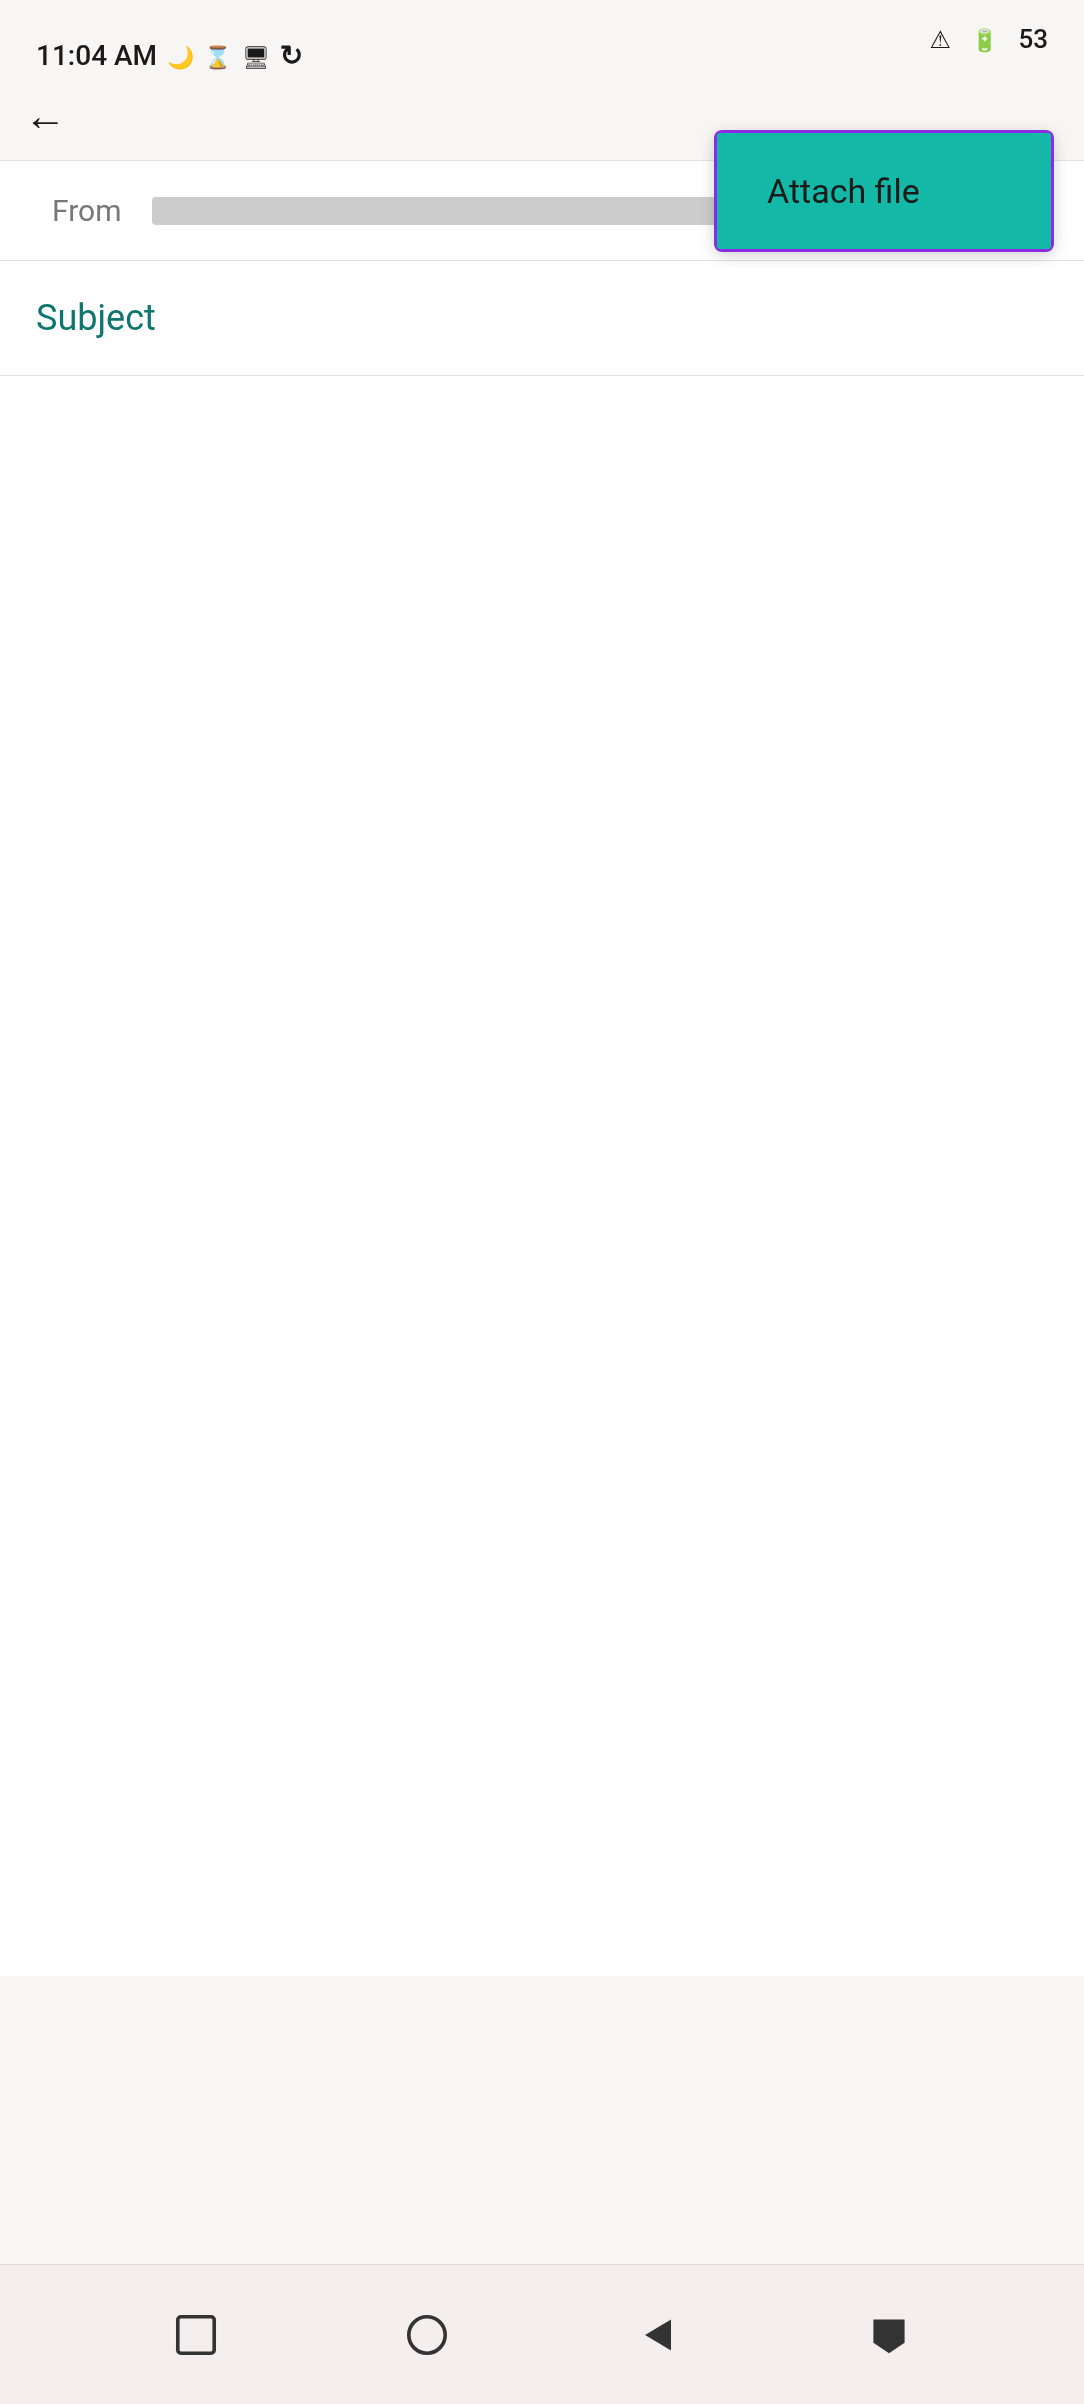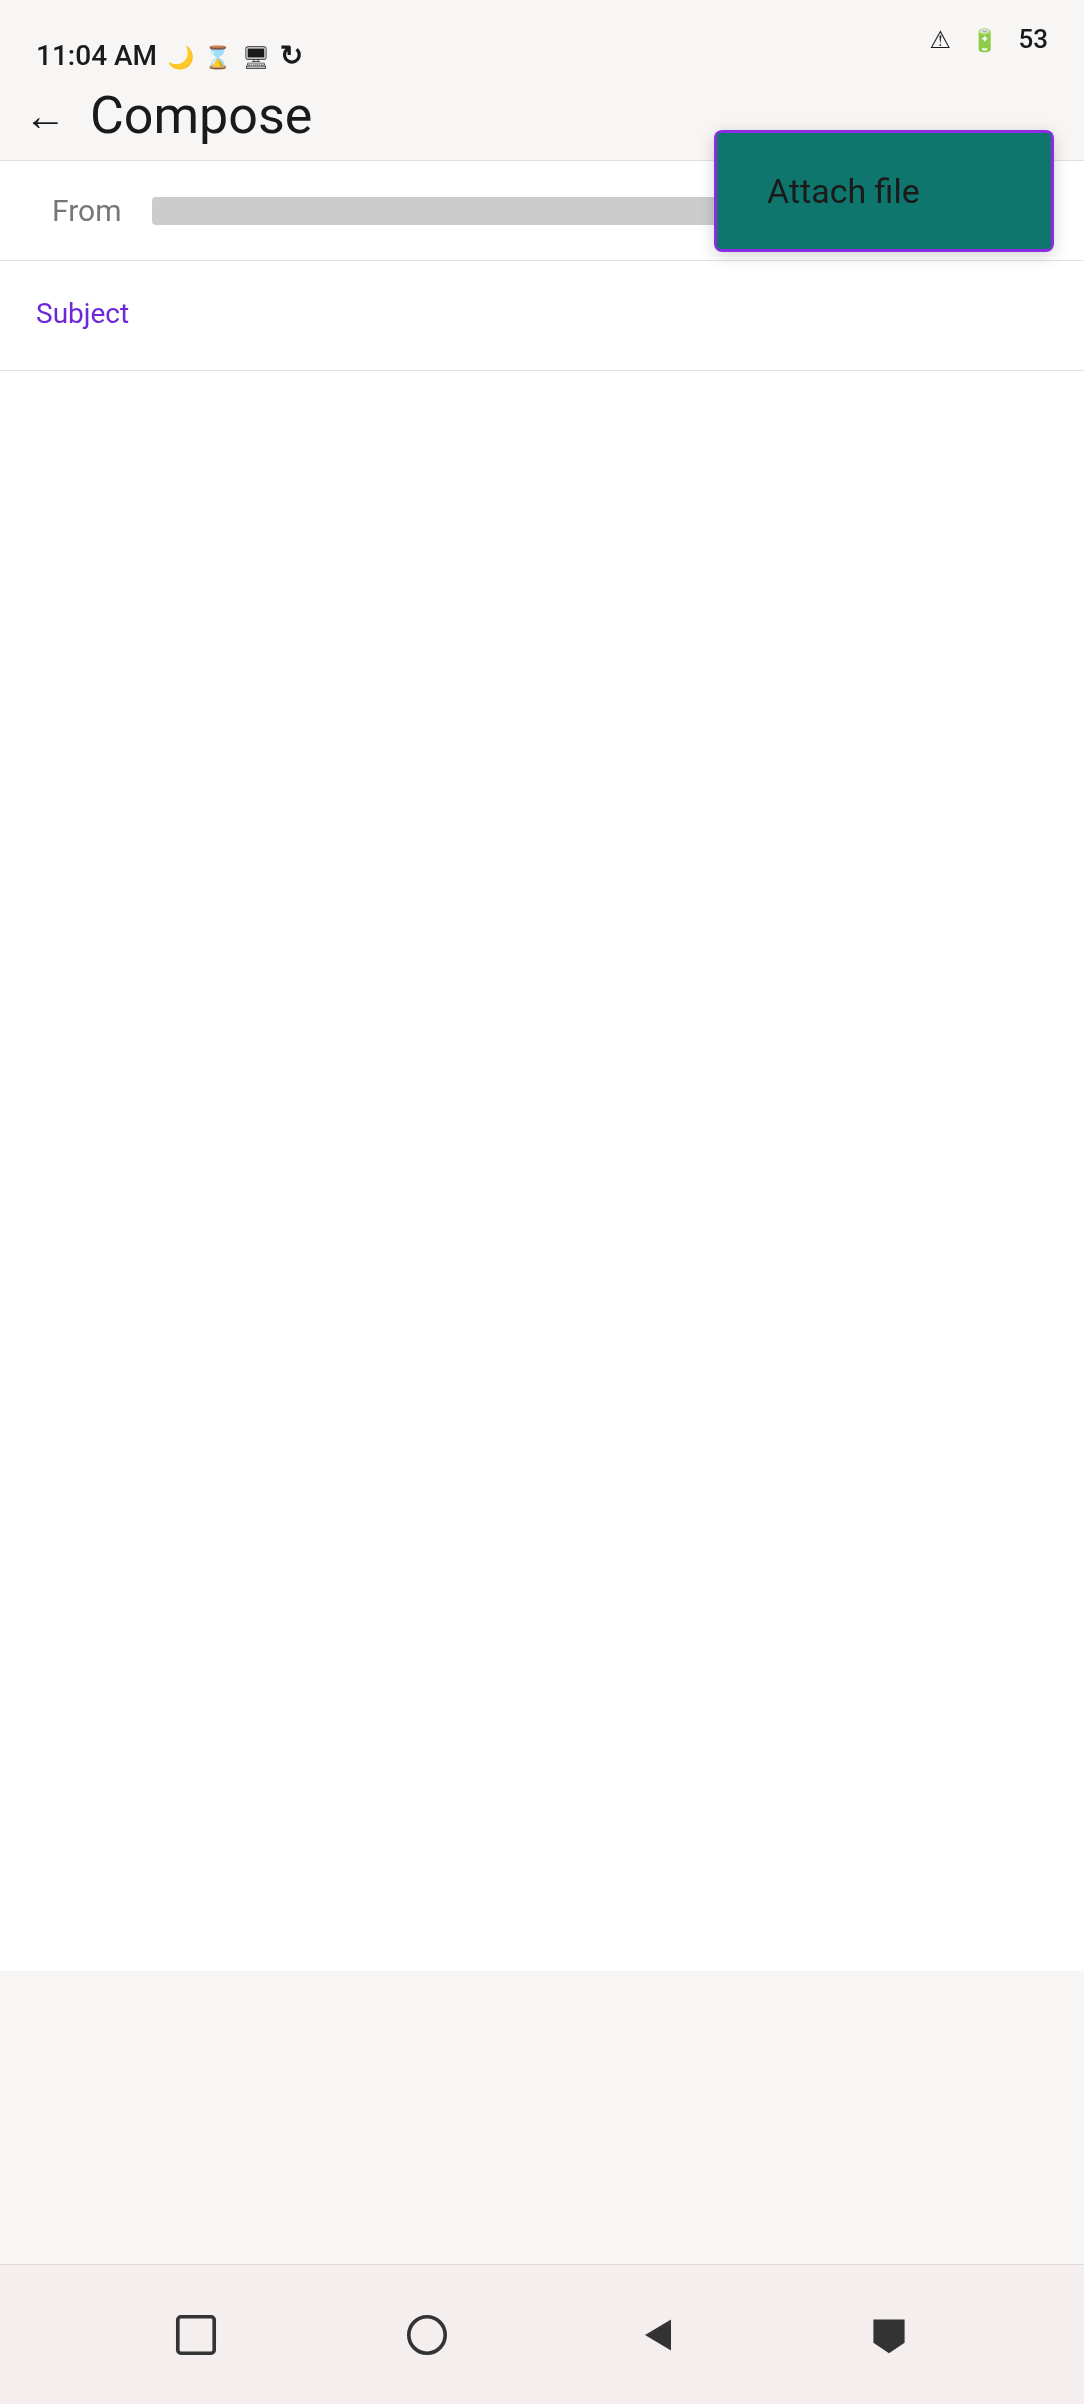--- a/index.html
+++ b/index.html
@@ -84,21 +84,21 @@
 
     .dropdown-item {
       padding: 38px 50px;
       font-size: 34px;
       color: #1a1a1a;
       cursor: pointer;
       background: transparent;
     }
 
     .dropdown-item.selected {
-      background: #0f766e;
+      background: #14b8a6;
       border: 3.5px solid #8b2be2;
       border-radius: 6px;
     }
 
     
     .form-section {
       background: #ffffff;
       border-top: 1px solid #e0e0e0;
     }
 
@@ -136,22 +136,22 @@
       color: #555;
     }
 
     .subject-row {
       padding: 36px 36px;
       border-bottom: 1px solid #e8e0e0;
       min-height: 110px;
     }
 
     .subject-placeholder {
-      font-size: 28px;
-      color: #6d28d9;
+      font-size: 36px;
+      color: #0f766e;
     }
 
     
     .email-body {
       background: #ffffff;
       flex: 1;
       min-height: 1600px;
       padding: 24px 36px;
     }
 
@@ -207,21 +207,20 @@
   </div>
   <div class="status-right">
     <span class="alert-icon"></span>
     <span class="battery-icon"></span>
     <span class="battery-text">53</span>
   </div>
 </div>
 
 <div class="toolbar">
   <span class="back-arrow">←</span>
-  <span class="compose-title">Compose</span>
 
   <div class="dropdown-menu">
     <div class="dropdown-item selected">Attach file</div>
   </div>
 </div>
 
 <div class="form-section">
 
   <div class="field-row">
     <span class="field-label">From</span>

